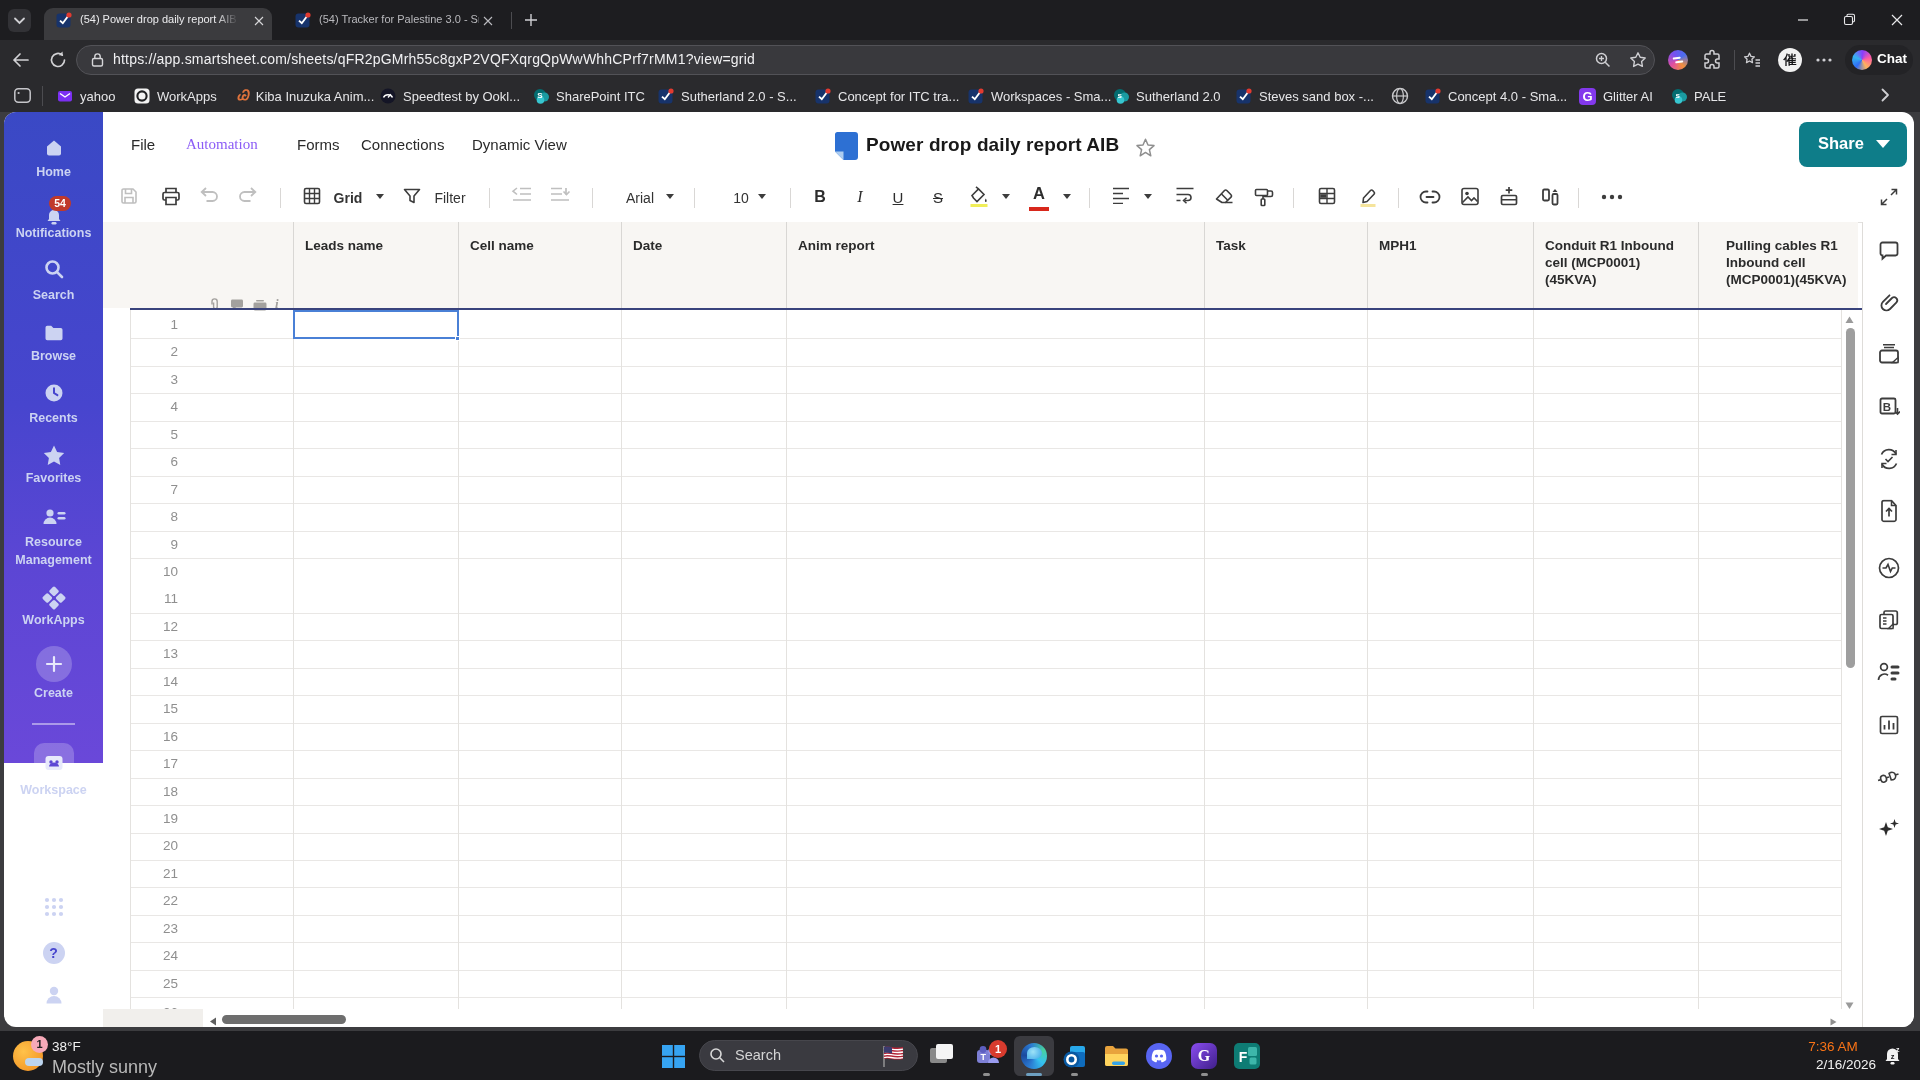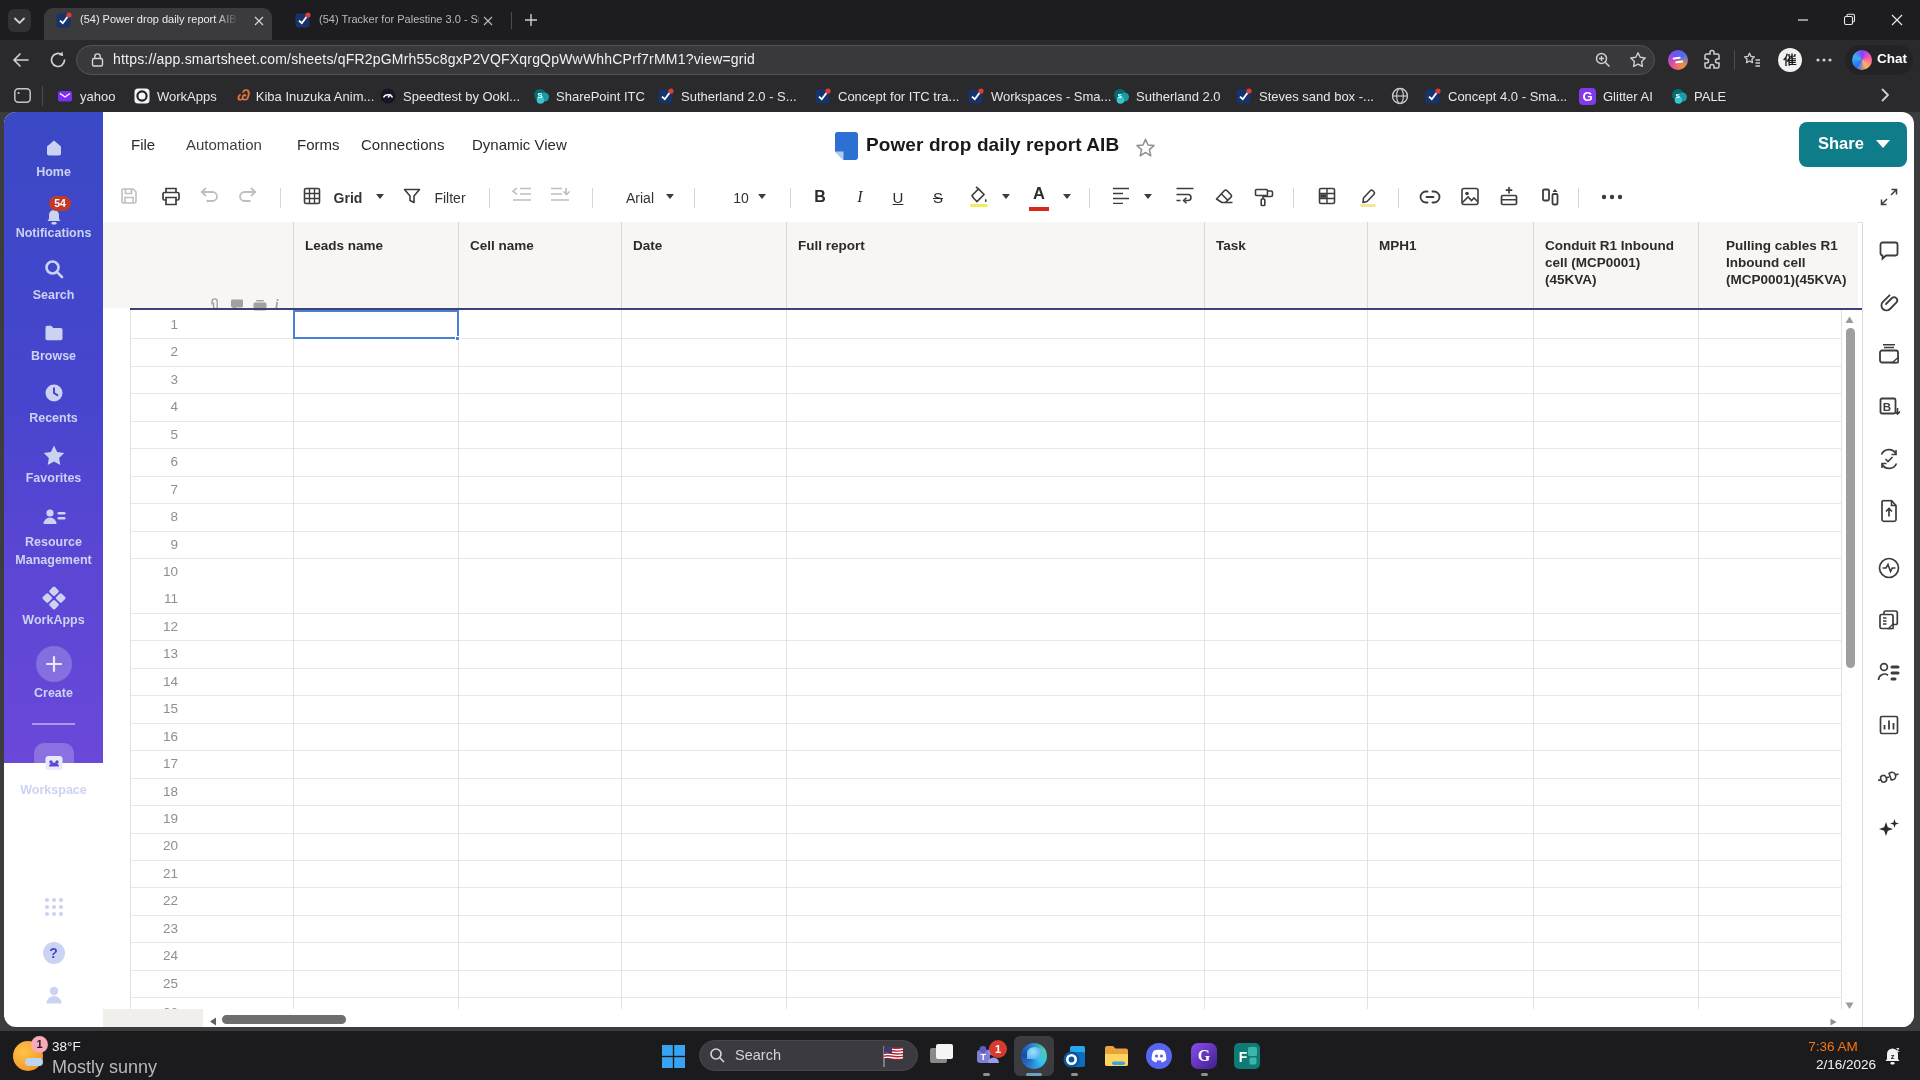--- a/index.html
+++ b/index.html
@@ -323,21 +323,21 @@
         </g>
       </svg>
     <div class="abs" style="left:50%;top:830px;transform:translateX(-50%);width:22px;height:22px;border-radius:50%;background:#ccd3f2;color:#4745ce;font-weight:bold;font-size:14px;text-align:center;line-height:22px;">?</div>
     <svg class="sbic" style="top:872px;" width="22" height="22" viewBox="0 0 22 22">
         <circle cx="11" cy="7" r="4.2" fill="#ccd3f2"></circle>
         <path d="M3.5 19.5 a7.5 7.5 0 0 1 15 0 Z" fill="#ccd3f2"></path>
       </svg>
   </div>
   <div id="apphead">
     <div class="abs" style="left:127px;top:24px;font-size:15px;color:#2a2a2a;">File</div>
-    <div class="abs" style="left:182px;top:24px;font-size:15px;color:#404040;">Automation</div>
+    <div class="abs" style="left:182px;top:24px;font-size:15px;color:#8b5cf6;font-family:Liberation Serif, serif;">Automation</div>
     <div class="abs" style="left:293px;top:24px;font-size:15px;color:#2a2a2a;">Forms</div>
     <div class="abs" style="left:357px;top:24px;font-size:15px;color:#2a2a2a;">Connections</div>
     <div class="abs" style="left:468px;top:24px;font-size:15px;color:#2a2a2a;">Dynamic View</div>
     <svg class="abs" style="left:831px;top:20px;" width="23" height="28" viewBox="0 0 23 28">
         <path d="M2.5 0 H20 a3 3 0 0 1 3 3 V25 a3 3 0 0 1 -3 3 H8.5 L0 19.5 V2.5 A2.5 2.5 0 0 1 2.5 0 Z" fill="#2d70d3"></path>
         <path d="M0 19.5 H8.5 V28 Z" fill="#aecdf0"></path>
       </svg>
     <div class="abs" style="left:862px;top:22px;font-size:19px;font-weight:bold;color:#191919;letter-spacing:0.1px;">Power drop daily report AIB</div>
     <svg class="abs" style="left:1131px;top:25px;" width="21" height="21" viewBox="0 0 21 21">
         <path d="M10.5 2.2 L13 8 19 8.6 14.4 12.6 15.8 18.8 10.5 15.4 5.2 18.8 6.6 12.6 2 8.6 8 8 Z" fill="none" stroke="#8f8f8f" stroke-width="1.5" stroke-linejoin="round"></path>
@@ -472,21 +472,21 @@
     <div class="gcol" style="left:355px;"></div>
     <div class="gcol" style="left:518px;"></div>
     <div class="gcol" style="left:683px;"></div>
     <div class="gcol" style="left:1101px;"></div>
     <div class="gcol" style="left:1264px;"></div>
     <div class="gcol" style="left:1430px;"></div>
     <div class="gcol" style="left:1595px;"></div>
     <div class="ghtxt" style="left:202px;">Leads name</div>
     <div class="ghtxt" style="left:367px;">Cell name</div>
     <div class="ghtxt" style="left:530px;">Date</div>
-    <div class="ghtxt" style="left:695px;">Full report</div>
+    <div class="ghtxt" style="left:695px;">Anim report</div>
     <div class="ghtxt" style="left:1113px;">Task</div>
     <div class="ghtxt" style="left:1276px;">MPH1</div>
     <div class="ghtxt" style="left:1442px;width:145px;">Conduit R1 Inbound cell (MCP0001) (45KVA)</div>
     <div class="ghtxt" style="left:1607px;width:150px;margin-left:16px;">Pulling cables R1 Inbound cell (MCP0001)(45KVA)</div>
     <svg class="abs" style="left:105px;top:76px;" width="13" height="14" viewBox="0 0 13 14">
         <path d="M4 6.5 V3.5 a2.6 2.6 0 0 1 5.2 0 V9 a1.8 1.8 0 0 1 -3.6 0 V4.5" fill="none" stroke="#a3a19e" stroke-width="1.4"></path>
       </svg>
     <svg class="abs" style="left:127px;top:77px;" width="14" height="12" viewBox="0 0 14 12">
         <path d="M1 2 a1.4 1.4 0 0 1 1.4-1.4 H11.6 a1.4 1.4 0 0 1 1.4 1.4 V7 a1.4 1.4 0 0 1 -1.4 1.4 H6 L3 11 V8.4 H2.4 A1.4 1.4 0 0 1 1 7 Z" fill="#a3a19e"></path>
       </svg>

